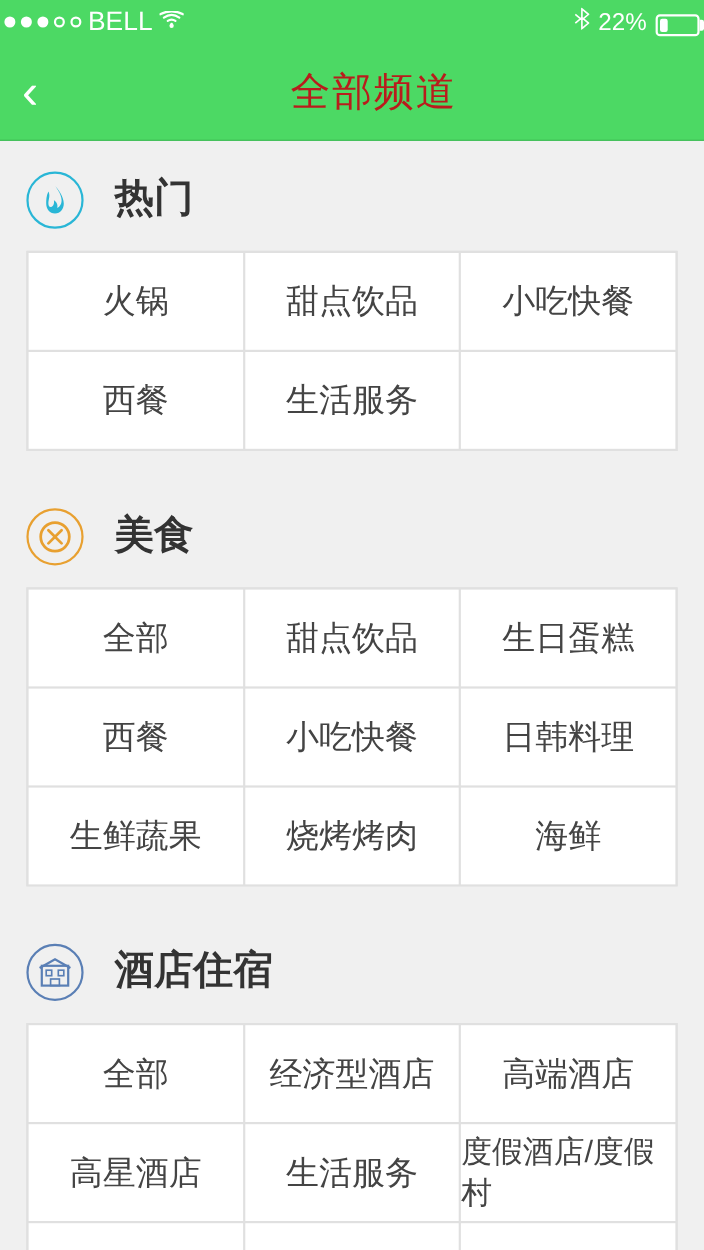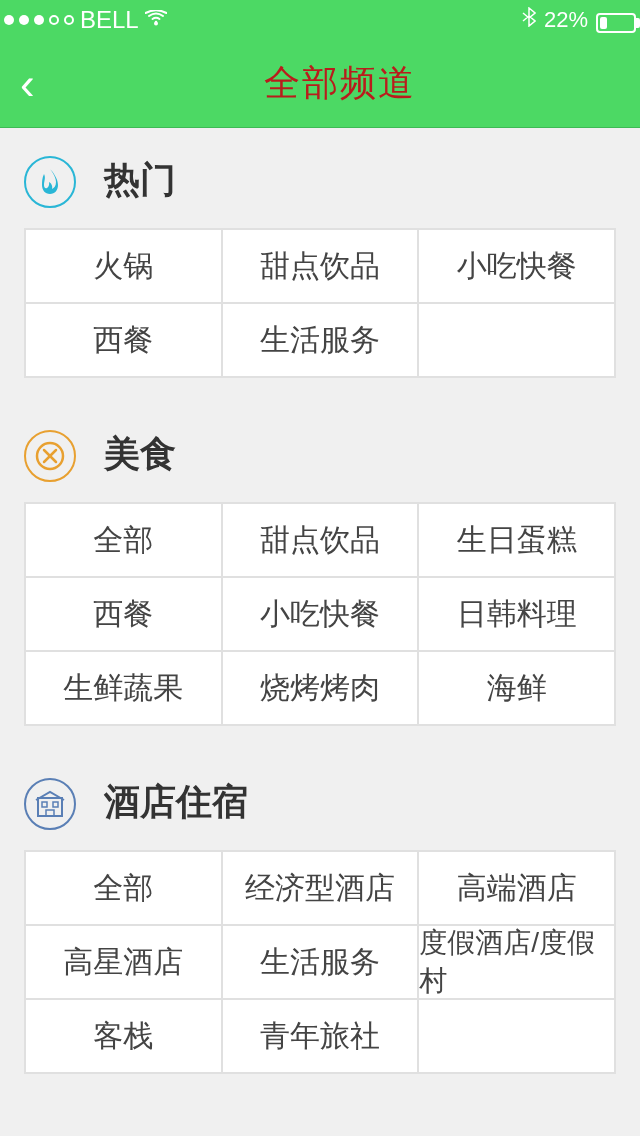--- a/index.html
+++ b/index.html
@@ -131,21 +131,21 @@
     
     .grid {
       display: grid;
       grid-template-columns: repeat(3, 1fr);
       gap: 2px;
       background: #e0e0e0;
       border: 2px solid #e0e0e0;
     }
     .grid-item {
       background: #fff;
-      height: 72px;
+      height: 88px;
       display: flex;
       align-items: center;
       justify-content: center;
       font-size: 30px;
       color: #444;
       cursor: pointer;
     }
 
     .section-divider {
       height: 24px;

